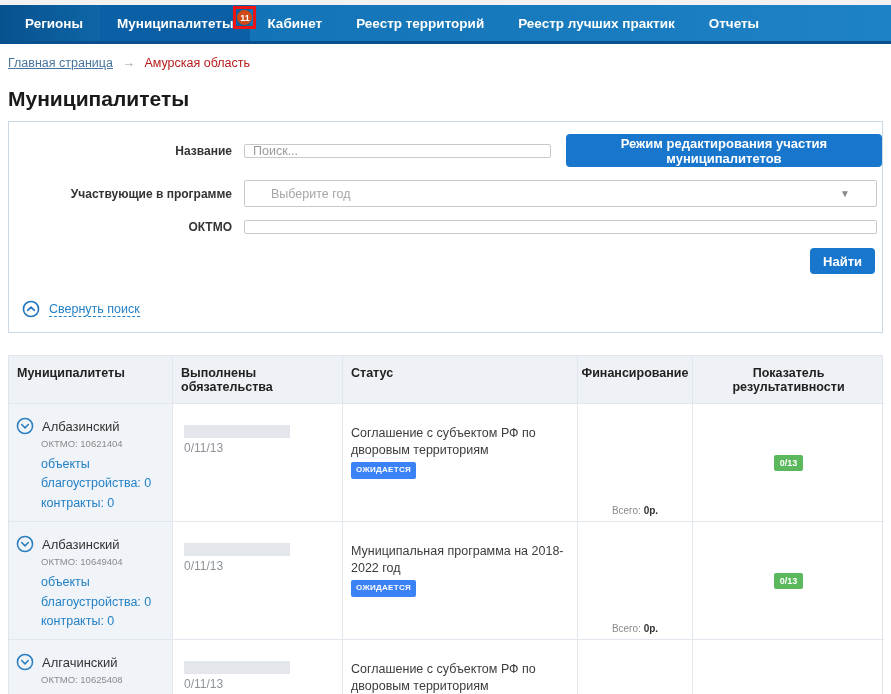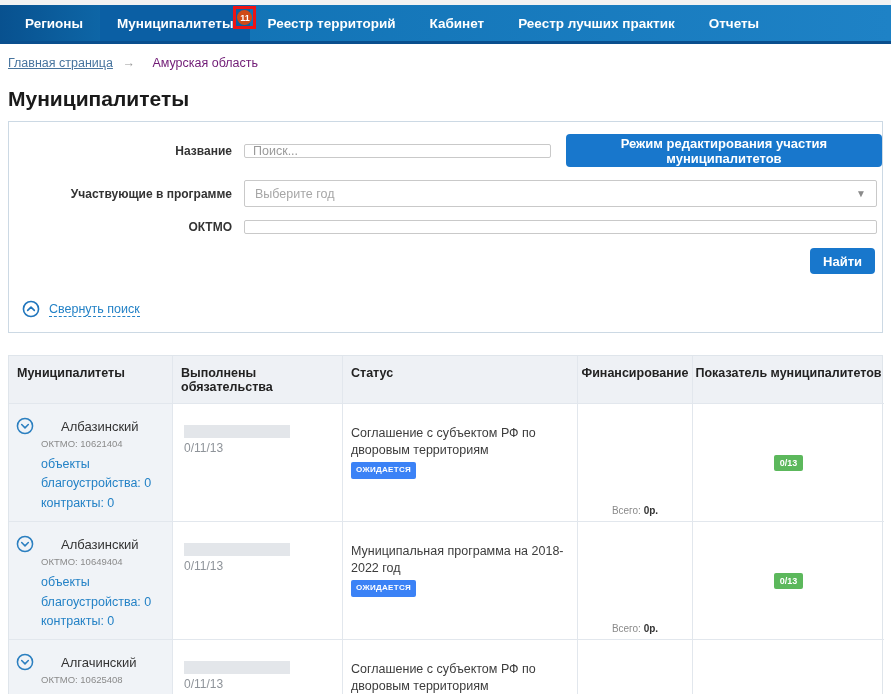--- a/index.html
+++ b/index.html
@@ -16,58 +16,58 @@
   .badge-outline { position: absolute; right: -6px; top: 1px; border: 3px solid #ee1414;
     padding: 1px; background: transparent; }
   .nav-badge { width: 15px; height: 15px; border-radius: 50%; background: #cf4a16;
     color: #fff; font-size: 9px; font-weight: bold; display: flex; align-items: center;
     justify-content: center; }
 
   
   .breadcrumb { padding: 12px 8px 0 8px; font-size: 12.5px; }
   .breadcrumb a { color: #47749e; text-decoration: underline; cursor: pointer; }
   .crumb-sep { color: #999; margin: 0 6px; }
-  .crumb-current { color: #701a75; margin-left: 8px; }
+  .crumb-current { color: #b91c1c; }
   .page-title { font-size: 21px; font-weight: bold; color: #1a1a1a; margin: 17px 8px 10px 8px; }
 
   
   .panel { margin: 8px 8px; border: 1px solid #ccd9e4; background: #fff; padding: 12px 0 8px 0; }
   .form-row { display: flex; align-items: center; margin: 0 0 13px 0; }
   .form-label { width: 235px; text-align: right; padding-right: 12px; font-size: 12px;
     font-weight: bold; color: #333; flex: none; }
   .text-input { height: 14px; border: 1px solid #c9c9c9; border-radius: 2px; padding: 0 8px;
     font-size: 12.5px; color: #333; font-family: inherit; }
   .text-input::placeholder { color: #9a9a9a; }
   .input-name { width: 342px; }
   .input-wide { width: 633px; }
   .btn { background: #1877cc; color: #fff; font-weight: bold; font-size: 13px; border: none;
     border-radius: 4px; cursor: pointer; font-family: inherit; }
   .btn-edit-mode { height: 33px; padding: 0 13px; margin-left: 15px; }
   .select-box { width: 633px; height: 27px; border: 1px solid #c9c9c9; border-radius: 2px;
-    display: flex; align-items: center; justify-content: space-between; padding: 0 10px;
+    display: flex; align-items: center; justify-content: space-between; padding: 0 26px;
     cursor: pointer; background: #fff; text-align: center; }
   .select-placeholder { color: #a6a6a6; font-size: 12.5px; }
   .caret { color: #8a8a8a; font-size: 10px; }
   .find-row { display: flex; justify-content: flex-end; padding-right: 7px; margin: 14px 0 0 0; }
   .btn-find { height: 26px; padding: 0 13px; }
   .collapse-row { display: flex; align-items: center; margin: 26px 0 6px 13px; cursor: pointer; }
   .circle-icon { width: 18px; height: 18px; flex: none; }
   .collapse-label { color: #2482c6; font-size: 12.5px; margin-left: 9px;
     border-bottom: 1px dashed #2482c6; }
 
   
   .table { margin: 22px 8px 0 8px; border: 1px solid #dfe5eb; width: 875px; font-size: 12.5px; }
   .tr { display: grid; grid-template-columns: 164px 170px 235px 115px 191px; }
   .tr > div { border-right: 1px solid #e2e7ed; border-bottom: 1px solid #e2e7ed; }
   .tr > div:last-child { border-right: none; }
   .thead { background: #eef1f5; }
   .th { font-weight: bold; color: #222; font-size: 12.5px; padding: 10px 6px 9px 8px; }
   .th.center { text-align: center; padding-left: 2px; padding-right: 2px; }
   .td-muni { background: #f0f3f7; padding: 13px 4px 8px 7px; min-height: 76px; }
-  .muni-head { display: flex; align-items: center; gap: 19px; }
+  .muni-head { display: flex; align-items: center; }
   .muni-name { margin-left: 8px; color: #333; font-size: 13px; }
   .muni-oktmo { font-size: 9.5px; color: #8a8a8a; margin: 3px 0 6px 25px; }
   .muni-link { display: block; color: #2482c6; font-size: 12.5px; margin-left: 25px;
     line-height: 1.55; cursor: pointer; }
   .td-oblig { padding: 21px 0 0 11px; }
   .progress-track { width: 106px; height: 13px; background: #e3e6ea; }
   .oblig-count { color: #8e9399; font-size: 12px; margin-top: 3px; }
   .td-status { padding: 21px 10px 0 8px; color: #3c3c3c; line-height: 1.35; }
   .status-badge { display: inline-block; background: #3b82f6; color: #fff; font-size: 8px;
     font-weight: bold; padding: 3px 5px; border-radius: 2px; margin-top: 3px; letter-spacing: .3px; }
@@ -85,22 +85,22 @@
 <div class="top-strip"></div>
 
 <div class="nav">
   <div class="nav-item">Регионы</div>
   <div class="nav-item active">
     <span>Муниципалитеты</span>
     <span class="badge-outline">
       <span class="nav-badge">11</span>
     </span>
   </div>
+  <div class="nav-item">Кабинет</div>
   <div class="nav-item">Реестр территорий</div>
-  <div class="nav-item">Кабинет</div>
   <div class="nav-item">Реестр лучших практик</div>
   <div class="nav-item">Отчеты</div>
 </div>
 
 <div class="breadcrumb">
   <a>Главная страница</a>
   <span class="crumb-sep">→</span>
   <span class="crumb-current">Амурская область</span>
 </div>
 
@@ -140,21 +140,21 @@
   </div>
 </div>
 
 <div class="table">
 
   <div class="tr thead">
     <div class="th">Муниципалитеты</div>
     <div class="th">Выполнены обязательства</div>
     <div class="th">Статус</div>
     <div class="th center">Финансирование</div>
-    <div class="th center">Показатель муниципалитетов</div>
+    <div class="th center">Показатель результативности</div>
   </div>
 
   <div class="tr">
     <div class="td-muni">
       <div class="muni-head">
         <svg class="circle-icon" viewBox="0 0 20 20" width="16" height="16">
           <circle cx="10" cy="10" r="8.4" fill="none" stroke="#2b7fc0" stroke-width="1.7"></circle>
           <path d="M6.3 8.4 L10 12.1 L13.7 8.4" fill="none" stroke="#2b7fc0" stroke-width="1.7" stroke-linecap="round" stroke-linejoin="round"></path>
         </svg>
         <span class="muni-name">Албазинский</span>

